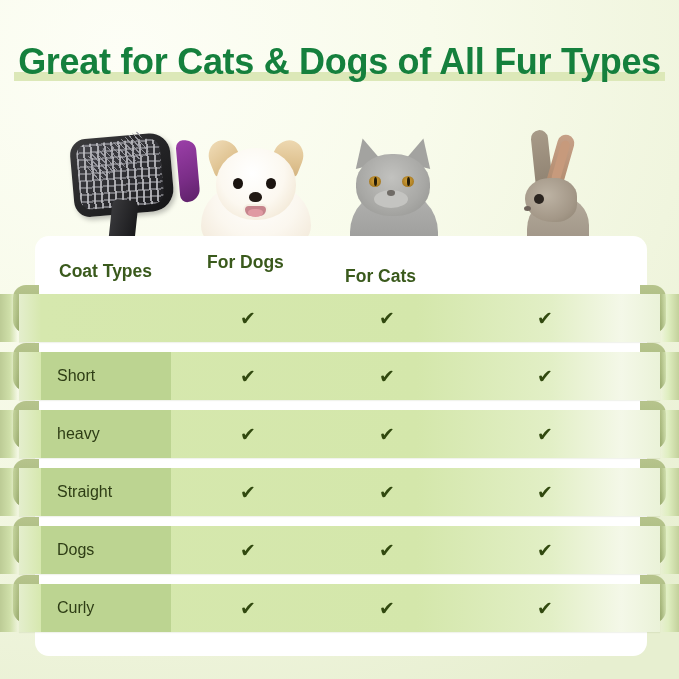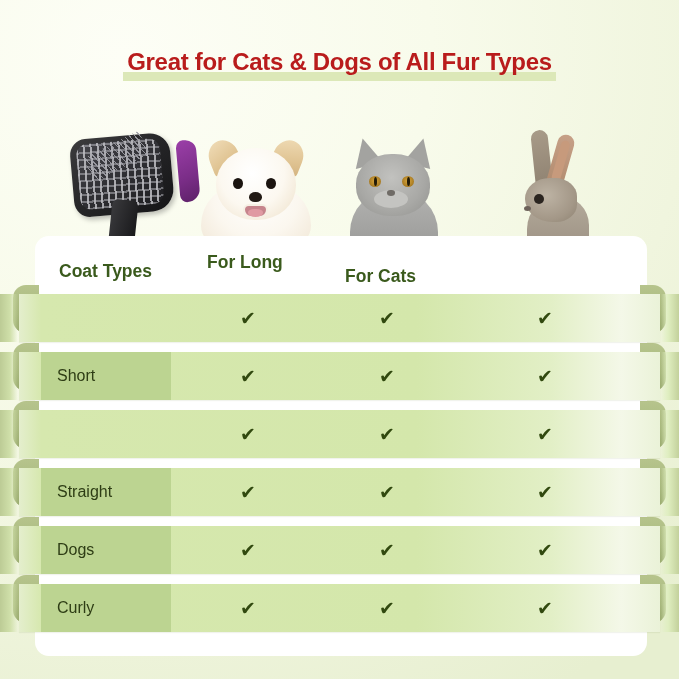--- a/index.html
+++ b/index.html
@@ -34,23 +34,23 @@
     position: absolute;
     left: 0; right: 0;
     bottom: 1px;
     height: 9px;
     background: #dce8b8;
     z-index: 0;
   }
   .title-text {
     position: relative;
     z-index: 1;
-    font-size: 24px;
+    font-size: 36px;
     font-weight: bold;
-    color: #b91c1c;
+    color: #15803d;
     letter-spacing: -0.3px;
     line-height: 40px;
     white-space: nowrap;
   }
 
   
   .hero {
     position: absolute;
     left: 0; right: 0;
     top: 118px;
@@ -429,21 +429,21 @@
     <div class="rab-head"></div>
     <div class="rab-eye"></div>
     <div class="rab-nose"></div>
   </div>
 
 </div>
 
 <div class="card">
   <div class="thead">
     <div class="th c0">Coat Types</div>
-    <div class="th c1">For Long</div>
+    <div class="th c1">For Dogs</div>
     <div class="th c2">For Cats</div>
   </div>
 </div>
 
 <div class="rows" id="rows">
     <div class="row">
       <div class="tail l"></div>
       <div class="tail r"></div>
       <div class="ribbon"></div>
       <div class="fold l"></div>
@@ -464,20 +464,23 @@
       <div class="check k0">✔</div>
       <div class="check k1">✔</div>
       <div class="check k2">✔</div>
     </div>
     <div class="row">
       <div class="tail l"></div>
       <div class="tail r"></div>
       <div class="ribbon"></div>
       <div class="fold l"></div>
       <div class="fold r"></div>
+      <div class="cell-label">
+        <span>heavy</span>
+      </div>
       <div class="check k0">✔</div>
       <div class="check k1">✔</div>
       <div class="check k2">✔</div>
     </div>
     <div class="row">
       <div class="tail l"></div>
       <div class="tail r"></div>
       <div class="ribbon"></div>
       <div class="fold l"></div>
       <div class="fold r"></div>

